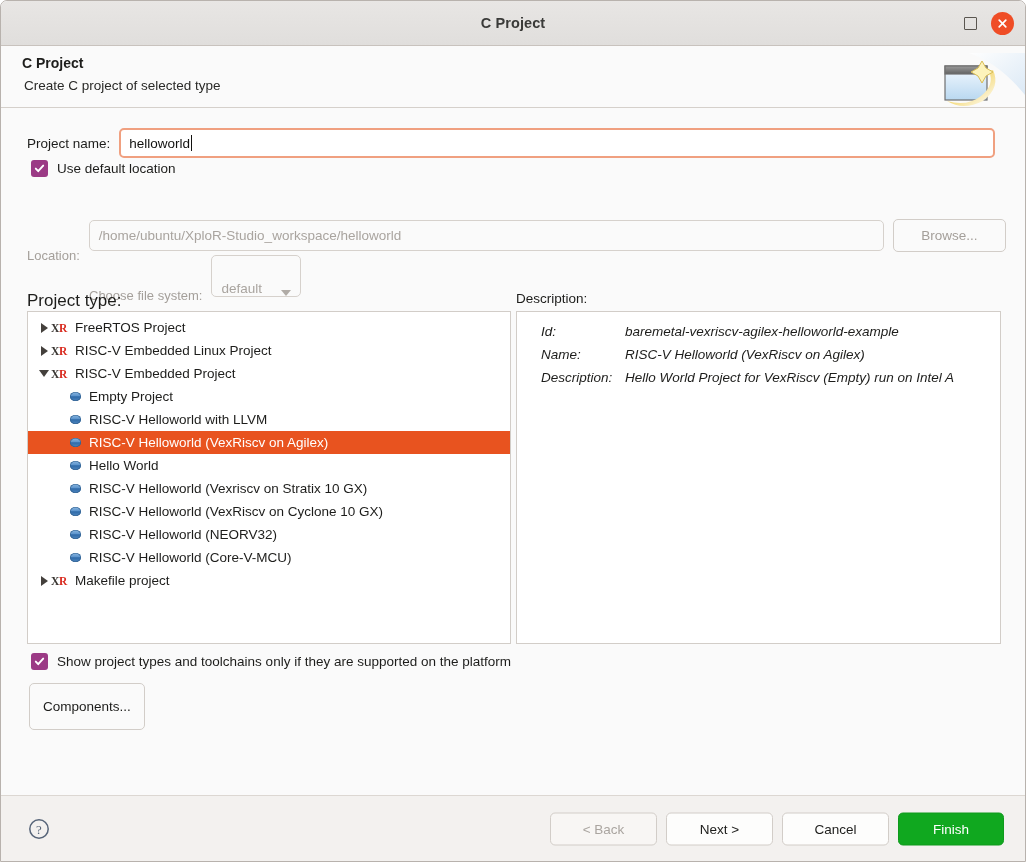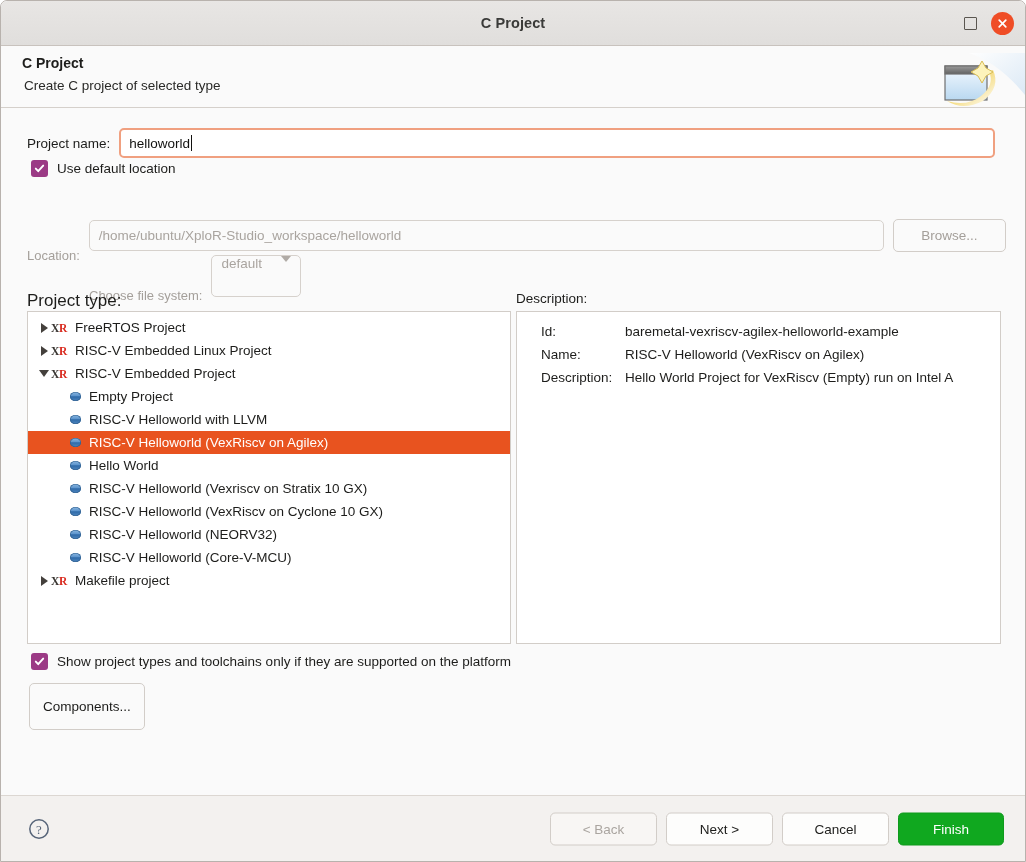--- a/index.html
+++ b/index.html
@@ -142,21 +142,21 @@
   .row-filesystem {
     position: absolute; left: 88px; top: 140px;
     display: flex; align-items: center; gap: 9px;
   }
   .select-fs {
     width: 90px; height: 42px;
     border: 1px solid #d6d1cc; border-radius: 5px;
     background: #fafafa;
     font-size: 13.5px; color: #a9a49f;
     padding: 0 9px;
-    display: flex; align-items: flex-start; justify-content: space-between;
+    display: flex; align-items: flex-end; justify-content: space-between;
   }
   .caret-down {
     width: 0; height: 0;
     border-left: 5px solid transparent;
     border-right: 5px solid transparent;
     border-top: 6px solid #b0aba6;
   }
 
   
   .lbl-projtype { position: absolute; left: 26px; top: 183px; font-size: 17px; color: #1d1d1b; }
@@ -205,20 +205,21 @@
   }
 
   
   .desc-panel {
     position: absolute; left: 515px; top: 203px;
     width: 485px; height: 333px;
     border: 1px solid #d2cdc8;
     background: #ffffff;
     overflow: hidden;
     padding: 8px 0 0 0;
+    font-style: italic;
   }
   .desc-row {
     display: flex;
     font-size: 13.5px; color: #1d1d1b;
     height: 23px; align-items: center;
     white-space: nowrap;
   }
   .desc-key { width: 108px; flex: none; padding-left: 24px; }
   .desc-val { }
 

